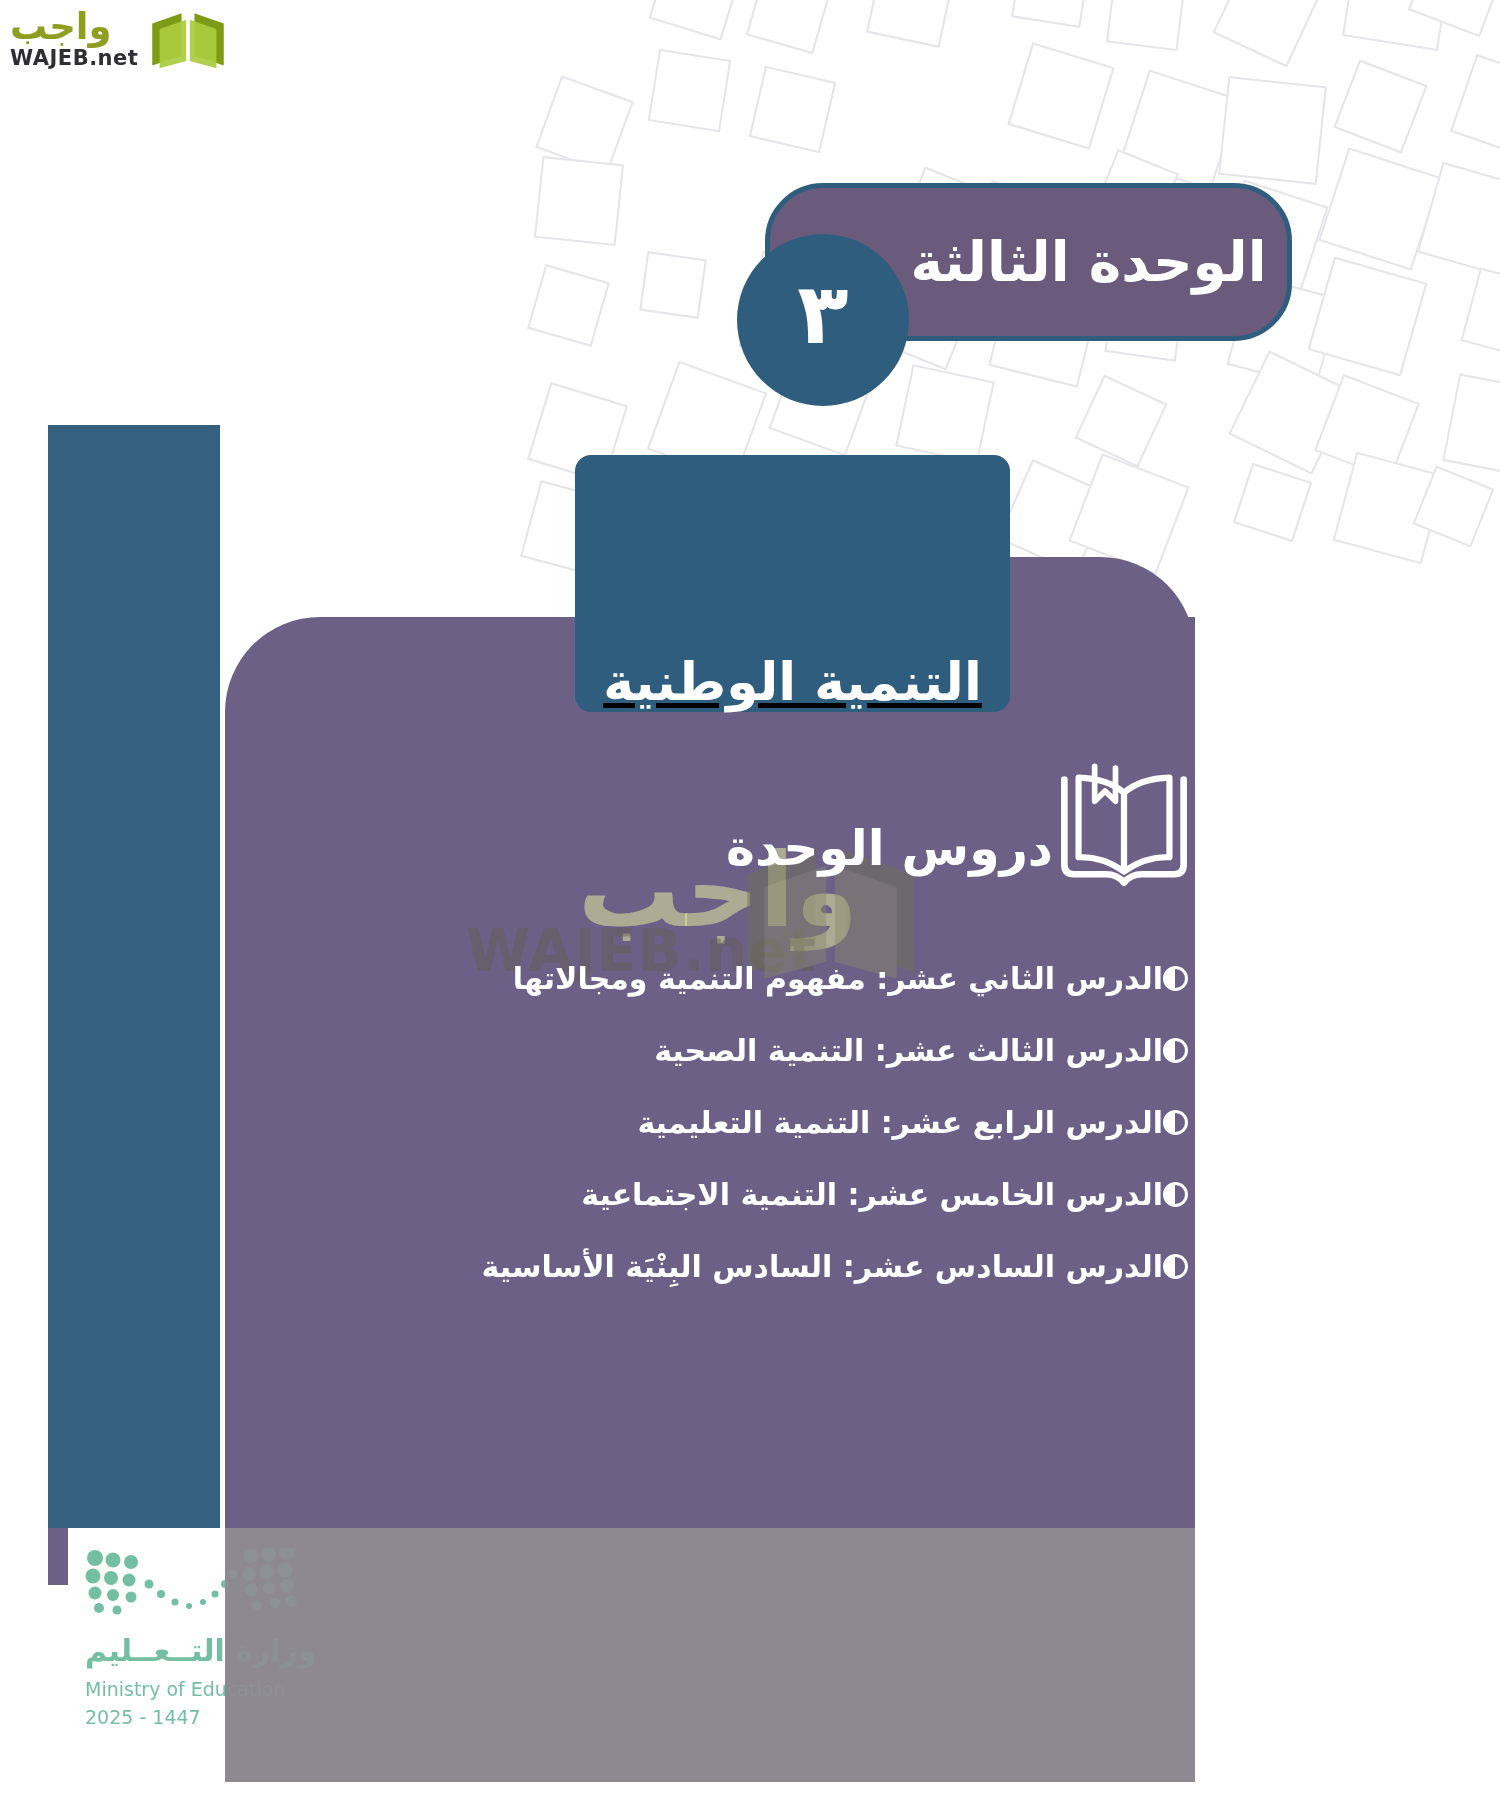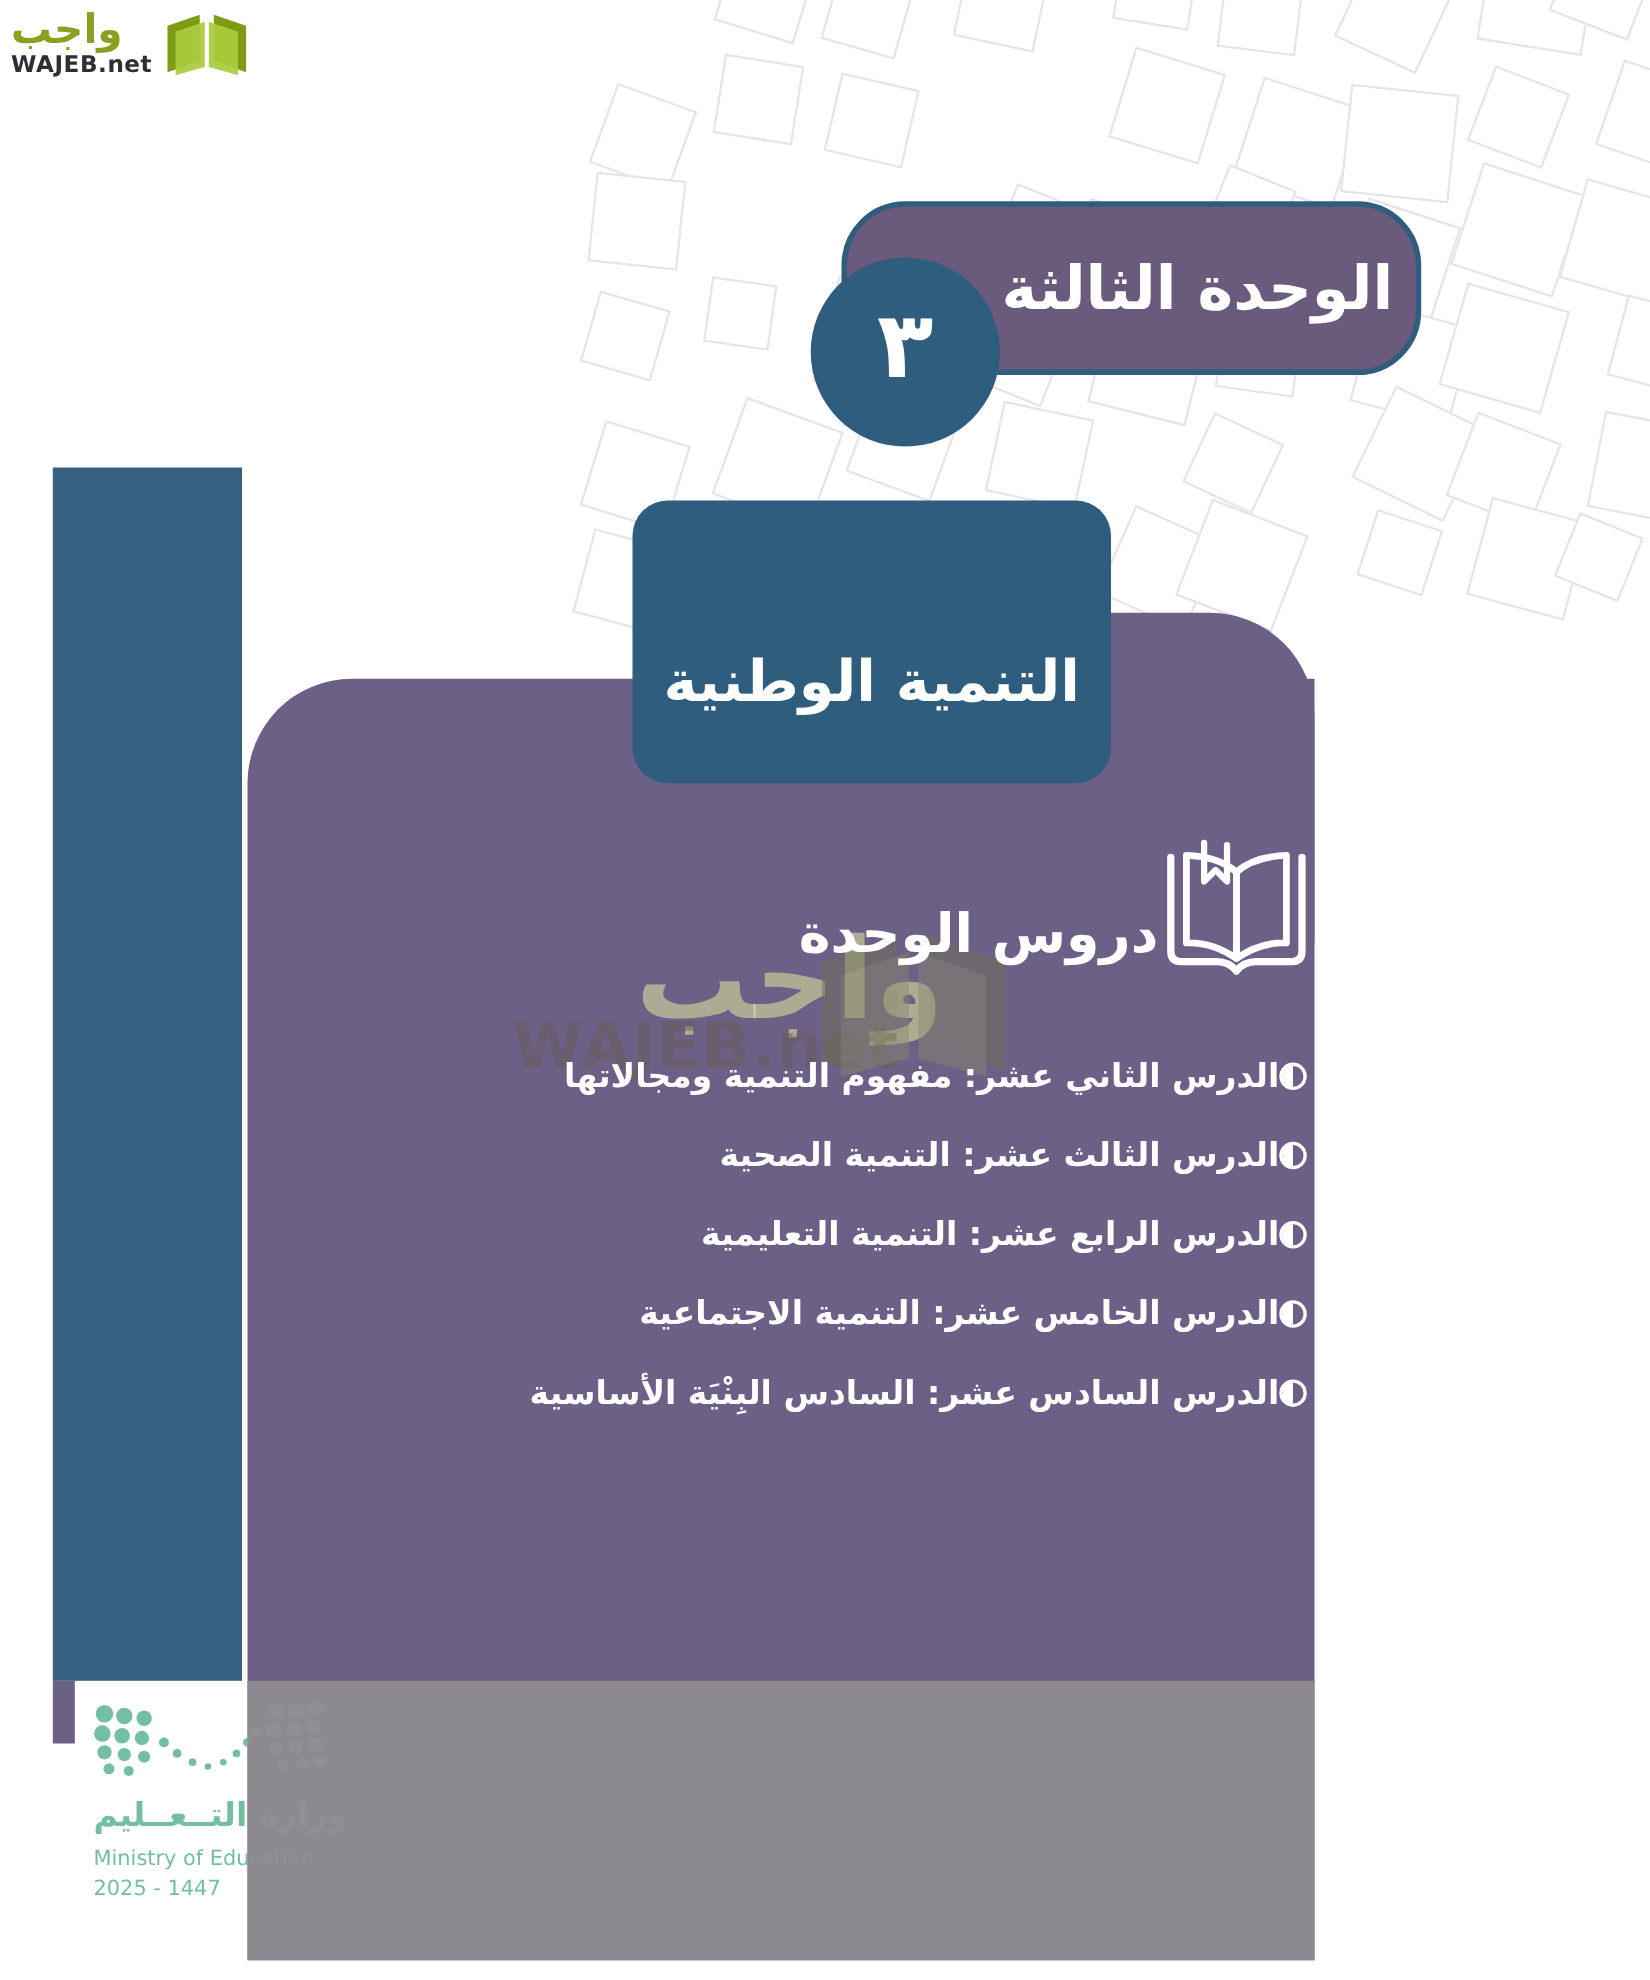--- a/index.html
+++ b/index.html
@@ -37,22 +37,22 @@
 
   
   .panel-main{position:absolute;left:225px;top:617px;width:970px;height:1165px;background:var(--panel-purple);border-top-left-radius:95px;z-index:1;}
   .panel-ext{position:absolute;left:1000px;top:557px;width:195px;height:300px;background:var(--panel-purple);border-top-right-radius:95px;z-index:1;}
 
   
   .gray-bar{position:absolute;left:225px;top:1528px;width:970px;height:254px;background:var(--gray-bar);z-index:3;}
 
   
   .title-banner{
-    position:absolute;left:575px;top:455px;width:435px;height:257px;border-radius:32px;
-    background:var(--teal);z-index:4;display:flex;justify-content:center;align-items:center;
+    position:absolute;left:575px;top:455px;width:435px;height:257px;border-radius:16px;
+    background:var(--teal);z-index:4;display:flex;justify-content:center;align-items:flex-end;text-decoration:underline;
   }
   .title-banner .title{color:#fff;font-size:52px;font-weight:bold;margin-top:72px;white-space:nowrap;}
 
   
   .wm-ar{position:absolute;left:578px;top:840px;z-index:4;font-size:102px;font-weight:bold;color:rgba(227,233,158,.55);line-height:1;}
   .wm-en{position:absolute;left:466px;top:922px;z-index:4;font-size:58px;font-weight:bold;color:rgba(99,92,85,.5);letter-spacing:1px;line-height:1;}
   .wm-book{position:absolute;left:728px;top:818px;z-index:4;opacity:.5;}
 
   
   .section-head{position:absolute;left:650px;top:758px;width:545px;z-index:5;display:flex;justify-content:flex-end;align-items:flex-start;}

